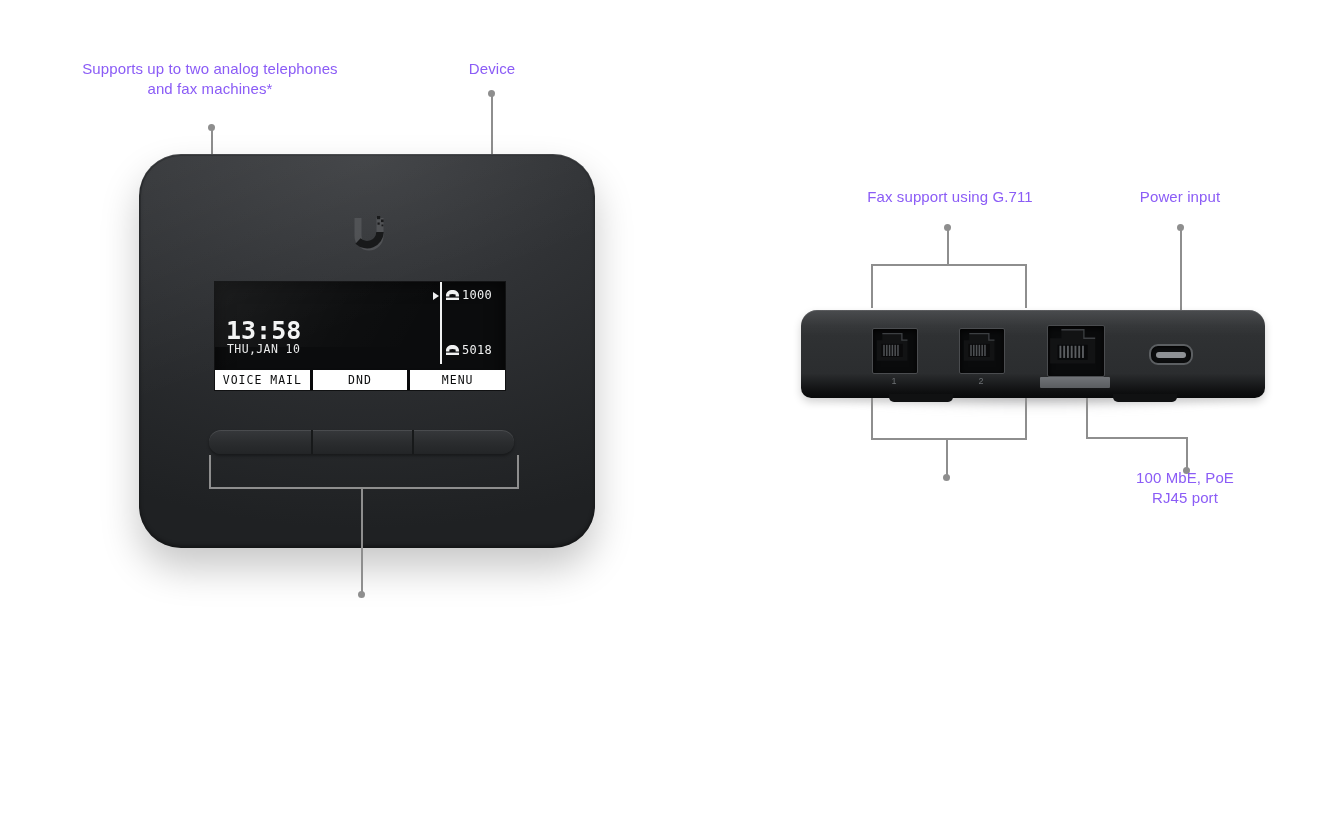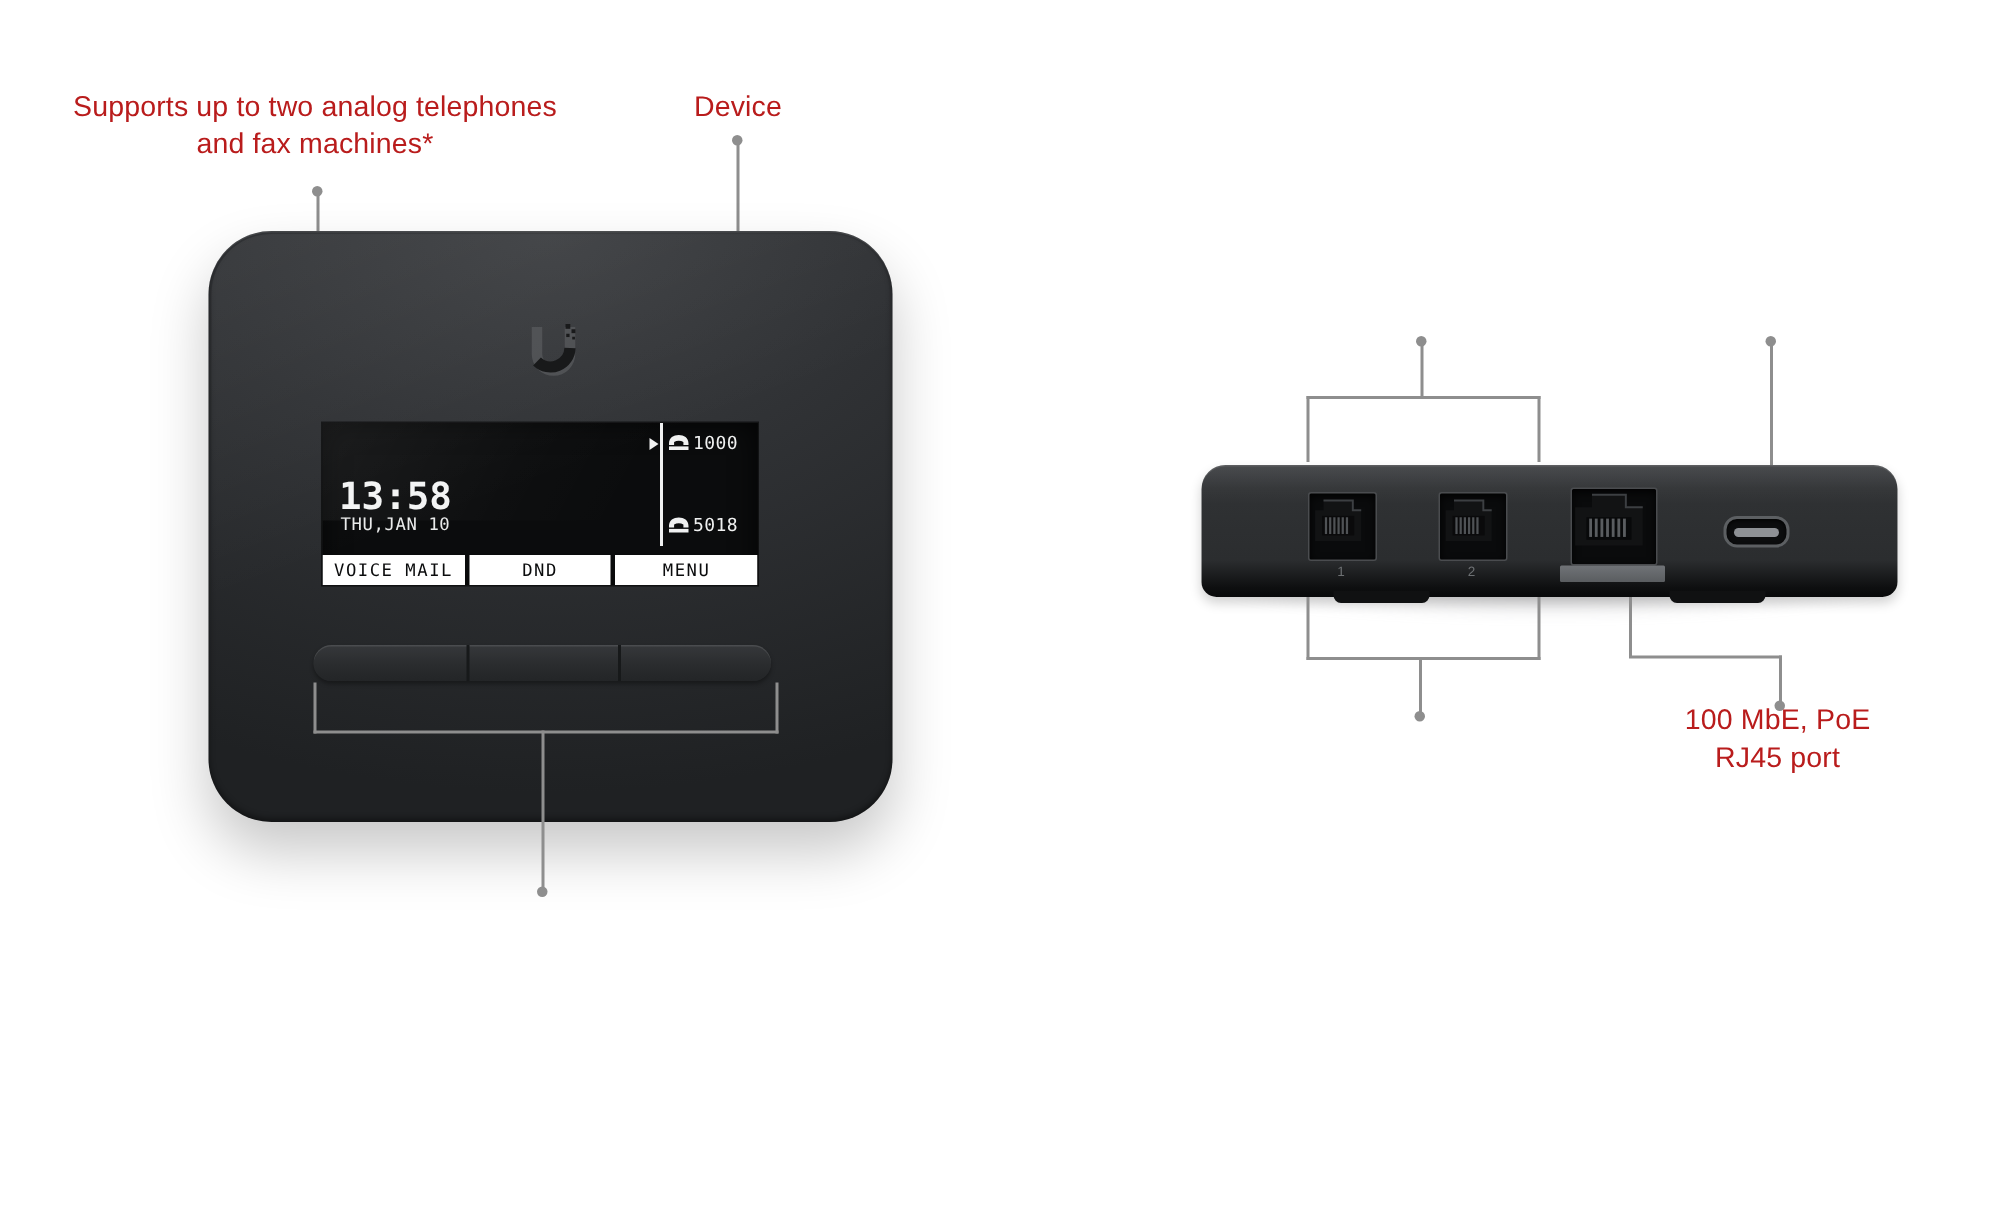--- a/index.html
+++ b/index.html
@@ -17,23 +17,23 @@
     -webkit-font-smoothing: antialiased;
   }
   .stage {
     position: absolute;
     inset: 0;
   }
 
   
   .callout {
     position: absolute;
-    font-size: 19px;
+    font-size: 15px;
     line-height: 1.32;
-    color: #b91c1c;
+    color: #8b5cf6;
     white-space: pre-line;
     letter-spacing: 0.1px;
   }
   .callout.center { text-align: center; }
 
   
   .lead-v {
     position: absolute;
     width: 2px;
     background: #8e8e8e;
@@ -388,24 +388,26 @@
       <div class="ckey"></div>
       <div class="ckey"></div>
       <div class="ckey"></div>
     </div>
   </div>
 
   <div class="bracket down" style="left:209px; top:455px; width:306px; height:32px;"></div>
   <div class="lead-v" style="left:361px; top:487px; height:106px;"></div>
   <div class="dot" style="left:358px; top:591px;"></div>
 
+  <div class="callout center" style="left:816px; top:187px; width:268px;">Fax support using G.711</div>
   <div class="dot" style="left:944px; top:224px;"></div>
   <div class="lead-v" style="left:947px; top:228px; height:36px;"></div>
   <div class="bracket up" style="left:871px; top:264px; width:152px; height:42px;"></div>
 
+  <div class="callout center" style="left:1098px; top:187px; width:164px;">Power input</div>
   <div class="dot" style="left:1177px; top:224px;"></div>
   <div class="lead-v" style="left:1180px; top:228px; height:112px;"></div>
 
   <div class="rear-shadow"></div>
   <div id="rear-device">
     <div class="foot" style="left:88px;"></div>
     <div class="foot" style="right:88px;"></div>
 
     <div class="port rj11" style="left:71px;">
       <svg viewBox="0 0 44 44" width="41" height="41" aria-hidden="true">

